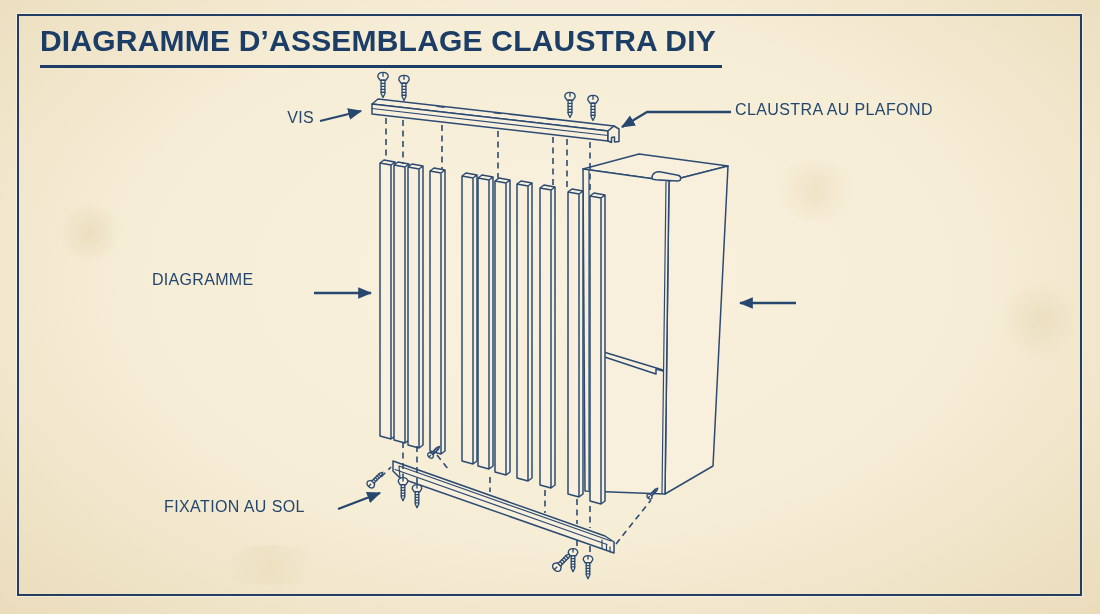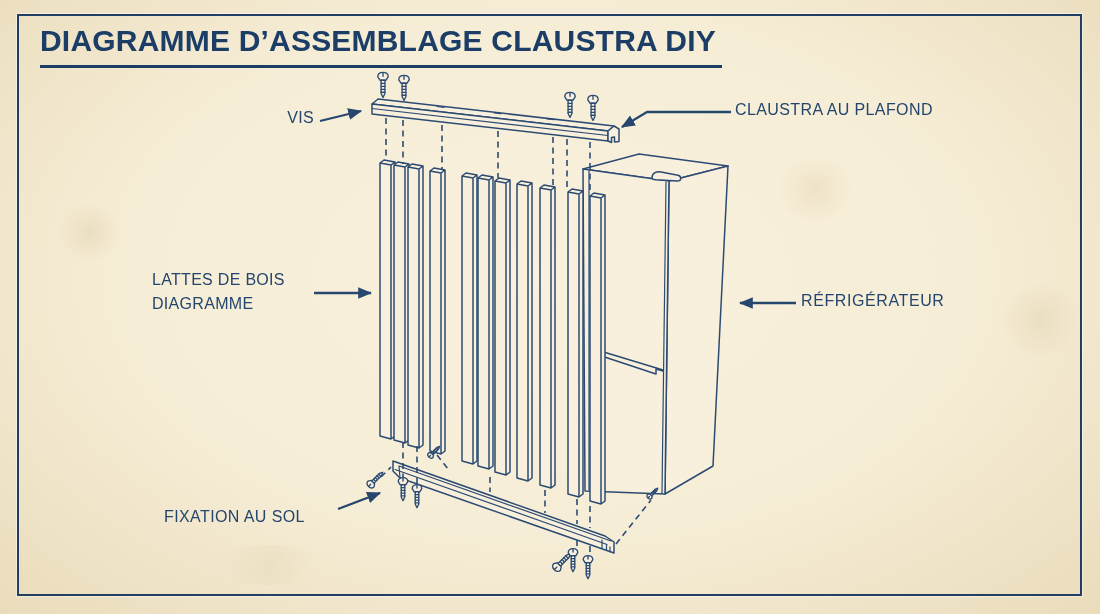--- a/index.html
+++ b/index.html
@@ -20,21 +20,21 @@
   .title{
     position:absolute;left:40px;top:24px;
     font-size:30px;font-weight:700;letter-spacing:.2px;color:#1c3e66;
     border-bottom:3px solid #1c3e66;padding:0 6px 7px 0;white-space:nowrap;
   }
   .label{position:absolute;color:#24466e;font-size:16px;letter-spacing:.3px;white-space:nowrap;}
   .lbl-vis{left:252px;top:109px;width:62px;text-align:right;}
   .lbl-plafond{left:735px;top:101px;letter-spacing:.4px;}
   .lbl-lattes{left:152px;top:268px;line-height:24px;}
   .lbl-refrig{left:801px;top:292px;letter-spacing:.6px;}
-  .lbl-sol{left:164px;top:498px;letter-spacing:.4px;margin-top:10px;}
+  .lbl-sol{left:164px;top:498px;letter-spacing:.4px;}
   svg{position:absolute;left:0;top:0;}
   .ink-stroke{stroke:#2c4b73;fill:none;stroke-width:1.5;stroke-linejoin:round;stroke-linecap:round;}
   .ink-fill{fill:#f8f0dc;stroke:#2c4b73;stroke-width:1.5;stroke-linejoin:round;}
   .thin{stroke-width:1.2;}
   .dash{stroke:#2c4b73;stroke-width:1.6;fill:none;stroke-dasharray:6 4.5;stroke-linecap:butt;}
   .arrow-line{stroke:#27476f;stroke-width:2.3;fill:none;stroke-linejoin:round;}
   .scr-f{fill:#f8f0dc;stroke:#2c4b73;stroke-width:1.35;stroke-linejoin:round;vector-effect:non-scaling-stroke;}
   .scr-l{fill:none;stroke:#2c4b73;stroke-width:1.35;stroke-linecap:round;vector-effect:non-scaling-stroke;}
 </style>
 </head>
@@ -141,18 +141,16 @@
       <path class="arrow-line" marker-end="url(#arrow)" d="M731,112 L647,112 L622,127"></path>
       <path class="arrow-line" marker-end="url(#arrow)" d="M314,293 L371,293"></path>
       <path class="arrow-line" marker-end="url(#arrow)" d="M796,303 L740,303"></path>
       <path class="arrow-line" marker-end="url(#arrow)" d="M338,509 L380,493"></path>
     </g>
   </svg>
 
   <div class="label lbl-vis">VIS</div>
   <div class="label lbl-plafond">CLAUSTRA AU PLAFOND</div>
   <div class="label lbl-lattes">
-    <div>LATTES DE BOIS</div>
     <div>DIAGRAMME</div>
   </div>
-  <div class="label lbl-refrig">RÉFRIGÉRATEUR</div>
   <div class="label lbl-sol">FIXATION AU SOL</div>
 </div>
 
 </body></html>

